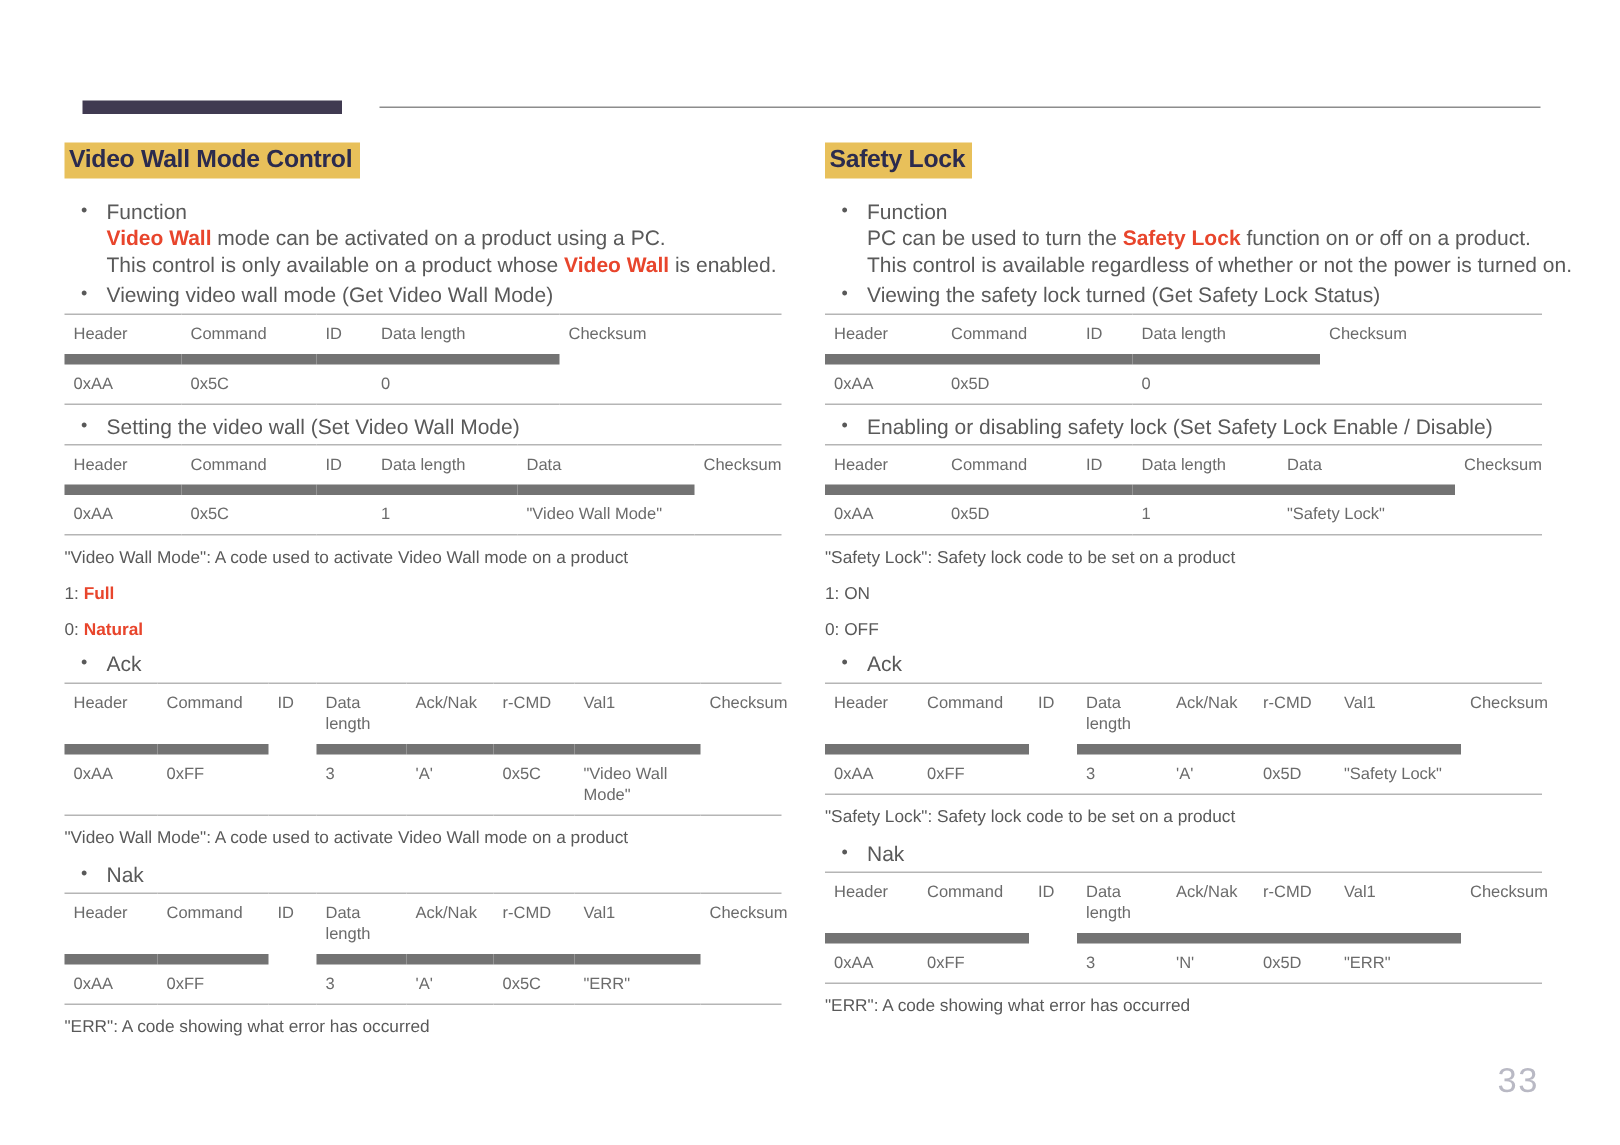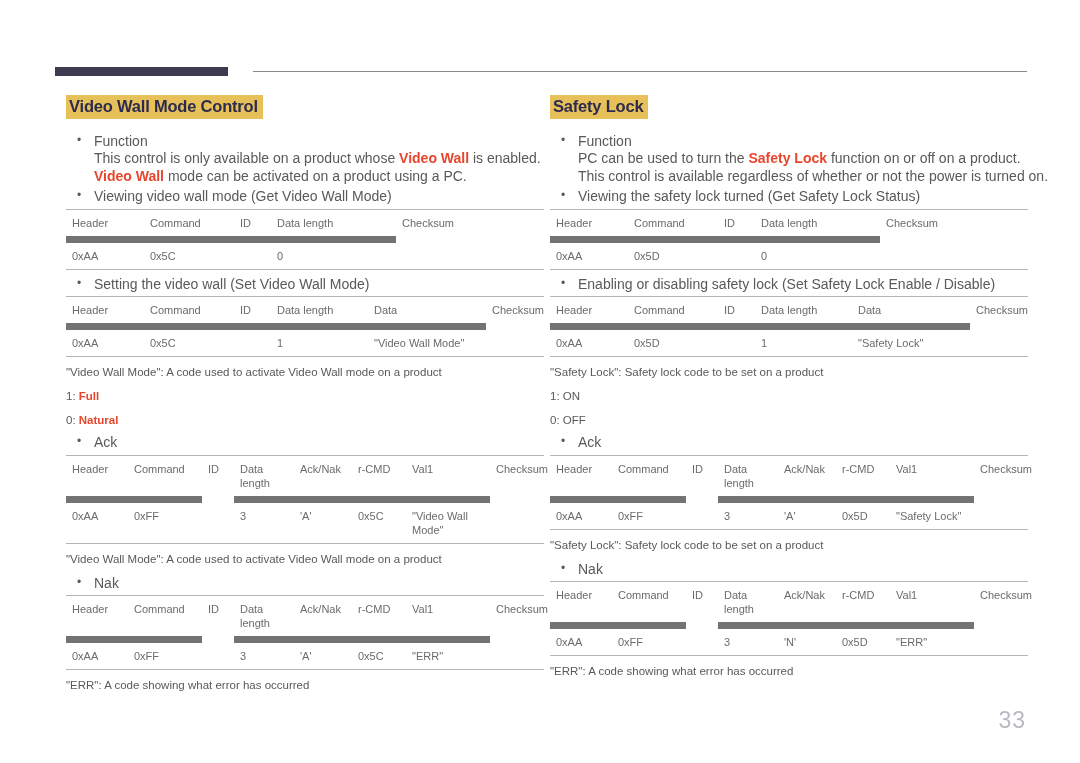--- a/index.html
+++ b/index.html
@@ -34,21 +34,21 @@
     width: 774px; height: 1px;
     background: #8c8c8c;
   }
 
   
   .col {
     position: absolute;
     top: 95px;
     width: 478px;
   }
-  .col-left  { left: 66px; }
+  .col-left  { left: 43px; }
   .col-right { left: 550px; }
 
   
   h2.sec-title {
     display: inline-block;
     margin: 0 0 14px 0;
     padding: 2px 5px 3px 3px;
     font-size: 16.5px;
     font-weight: bold;
     color: #2b2b4e;
@@ -129,22 +129,22 @@
   <div class="thick"></div>
   <div class="thin"></div>
 </div>
 
 <div class="col col-left">
 
   <h2 class="sec-title">Video Wall Mode Control</h2>
 
   <div class="bullet">
     <span class="line">Function</span>
+    <span class="line"><span class="hl">Video Wall</span><span> mode can be activated on a product using a PC.</span></span>
     <span class="line"><span>This control is only available on a product whose </span><span class="hl">Video Wall</span><span> is enabled.</span></span>
-    <span class="line"><span class="hl">Video Wall</span><span> mode can be activated on a product using a PC.</span></span>
   </div>
 
   <div class="bullet">Viewing video wall mode (Get Video Wall Mode)</div>
 
   <div class="tbl-wrap">
     <table class="cmd">
       <colgroup>
           <col style="width:78px">
           <col style="width:90px">
           <col style="width:37px">

